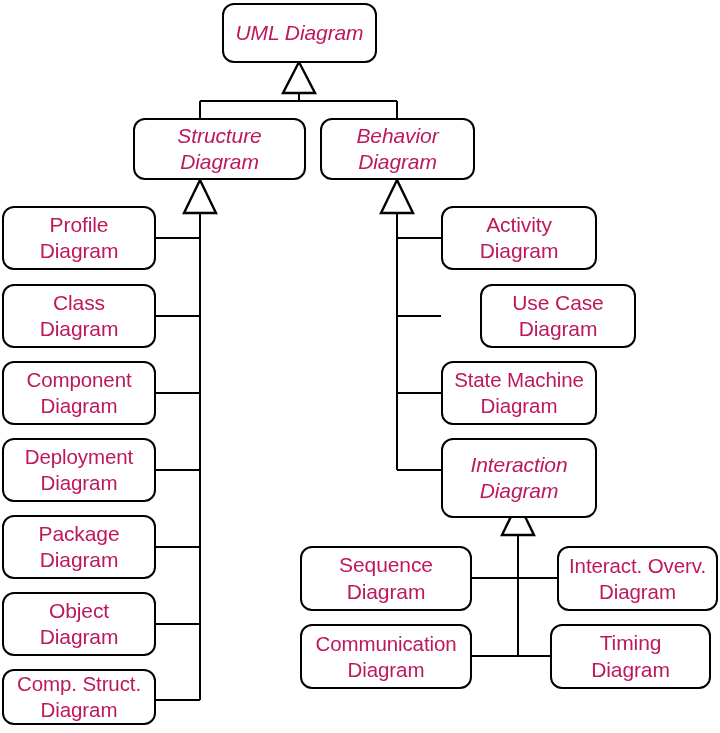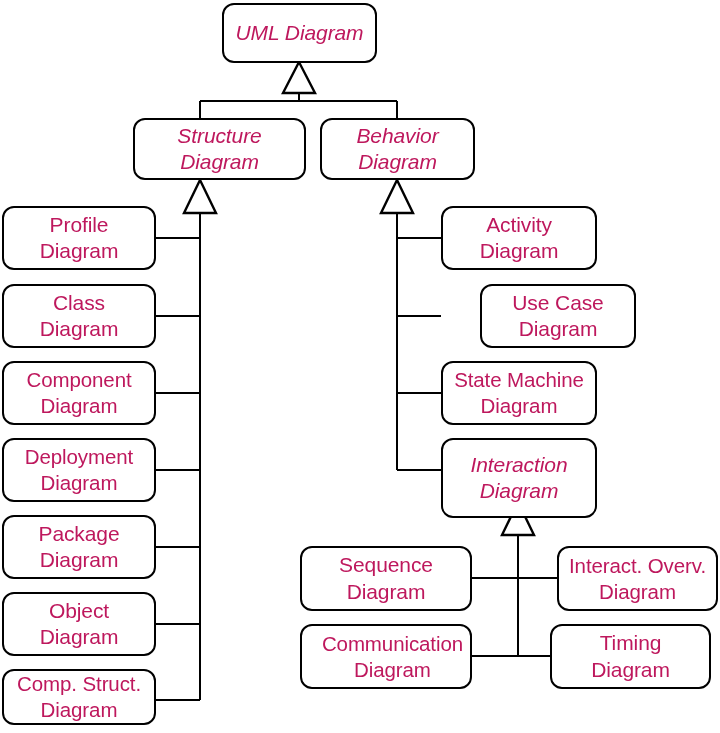--- a/index.html
+++ b/index.html
@@ -151,21 +151,21 @@
   </div>
   <div class="node abstract" style="left:441px; top:438px; width:156px; height:80px;">
     <span class="label">Interaction
 Diagram</span>
   </div>
 
   <div class="node" style="left:300px; top:546px; width:172px; height:65px;">
     <span class="label">Sequence
 Diagram</span>
   </div>
-  <div class="node tight" style="left:300px; top:624px; width:172px; height:65px;justify-content:flex-end;">
+  <div class="node tight" style="left:300px; top:624px; width:172px; height:65px;">
     <span class="label">Communication
 Diagram</span>
   </div>
   <div class="node tight" style="left:557px; top:546px; width:161px; height:65px;">
     <span class="label">Interact. Overv.
 Diagram</span>
   </div>
   <div class="node" style="left:550px; top:624px; width:161px; height:65px;">
     <span class="label">Timing
 Diagram</span>

